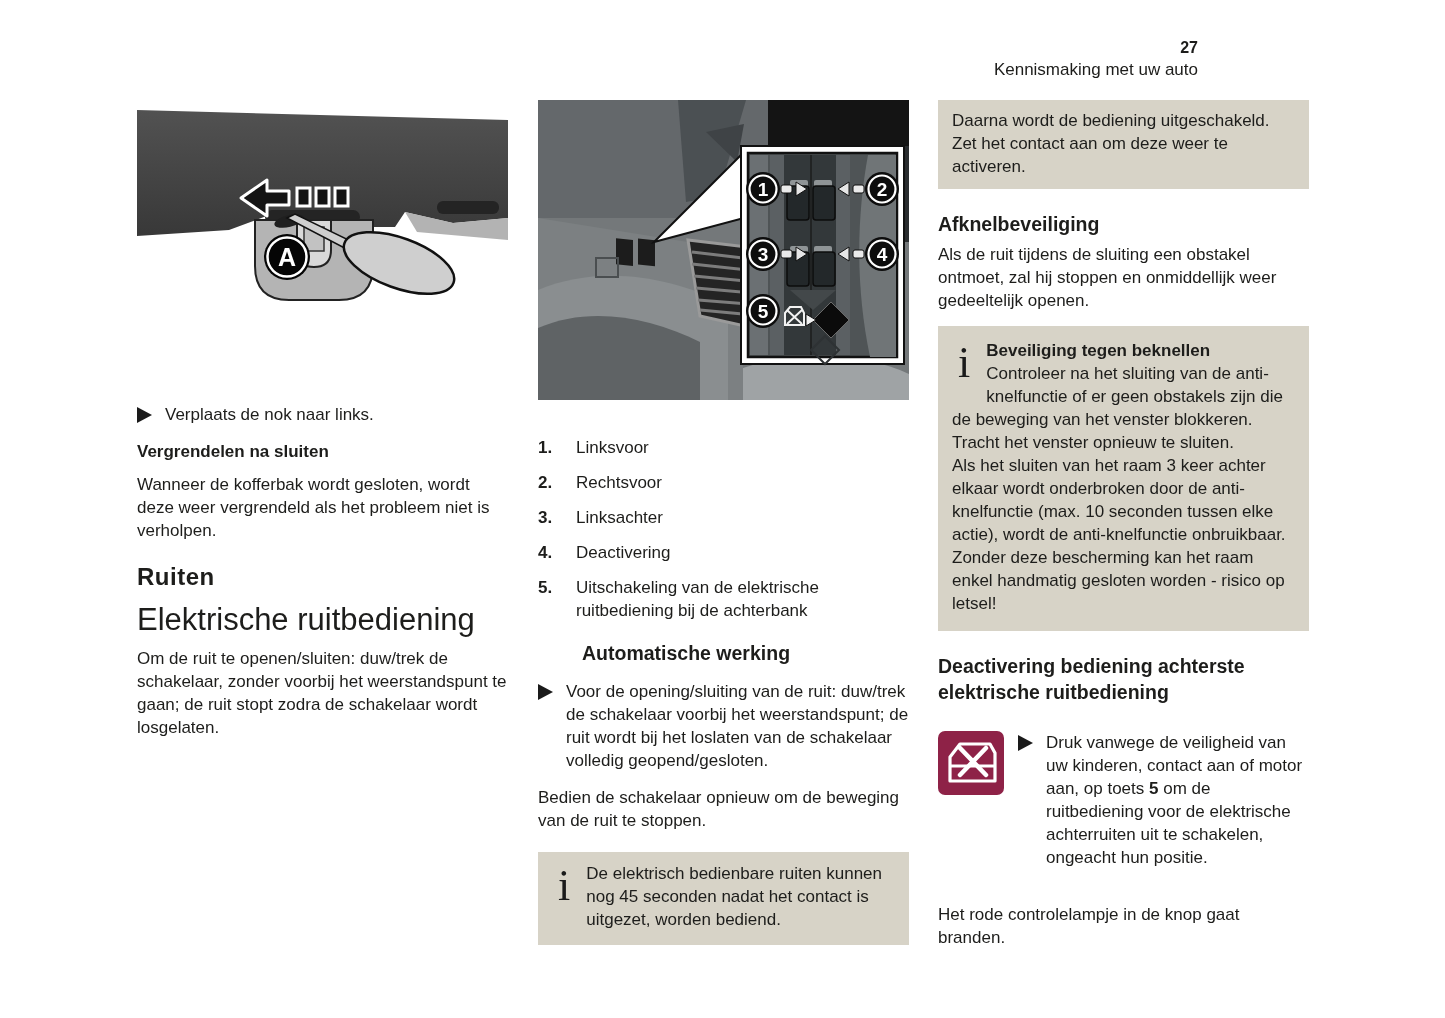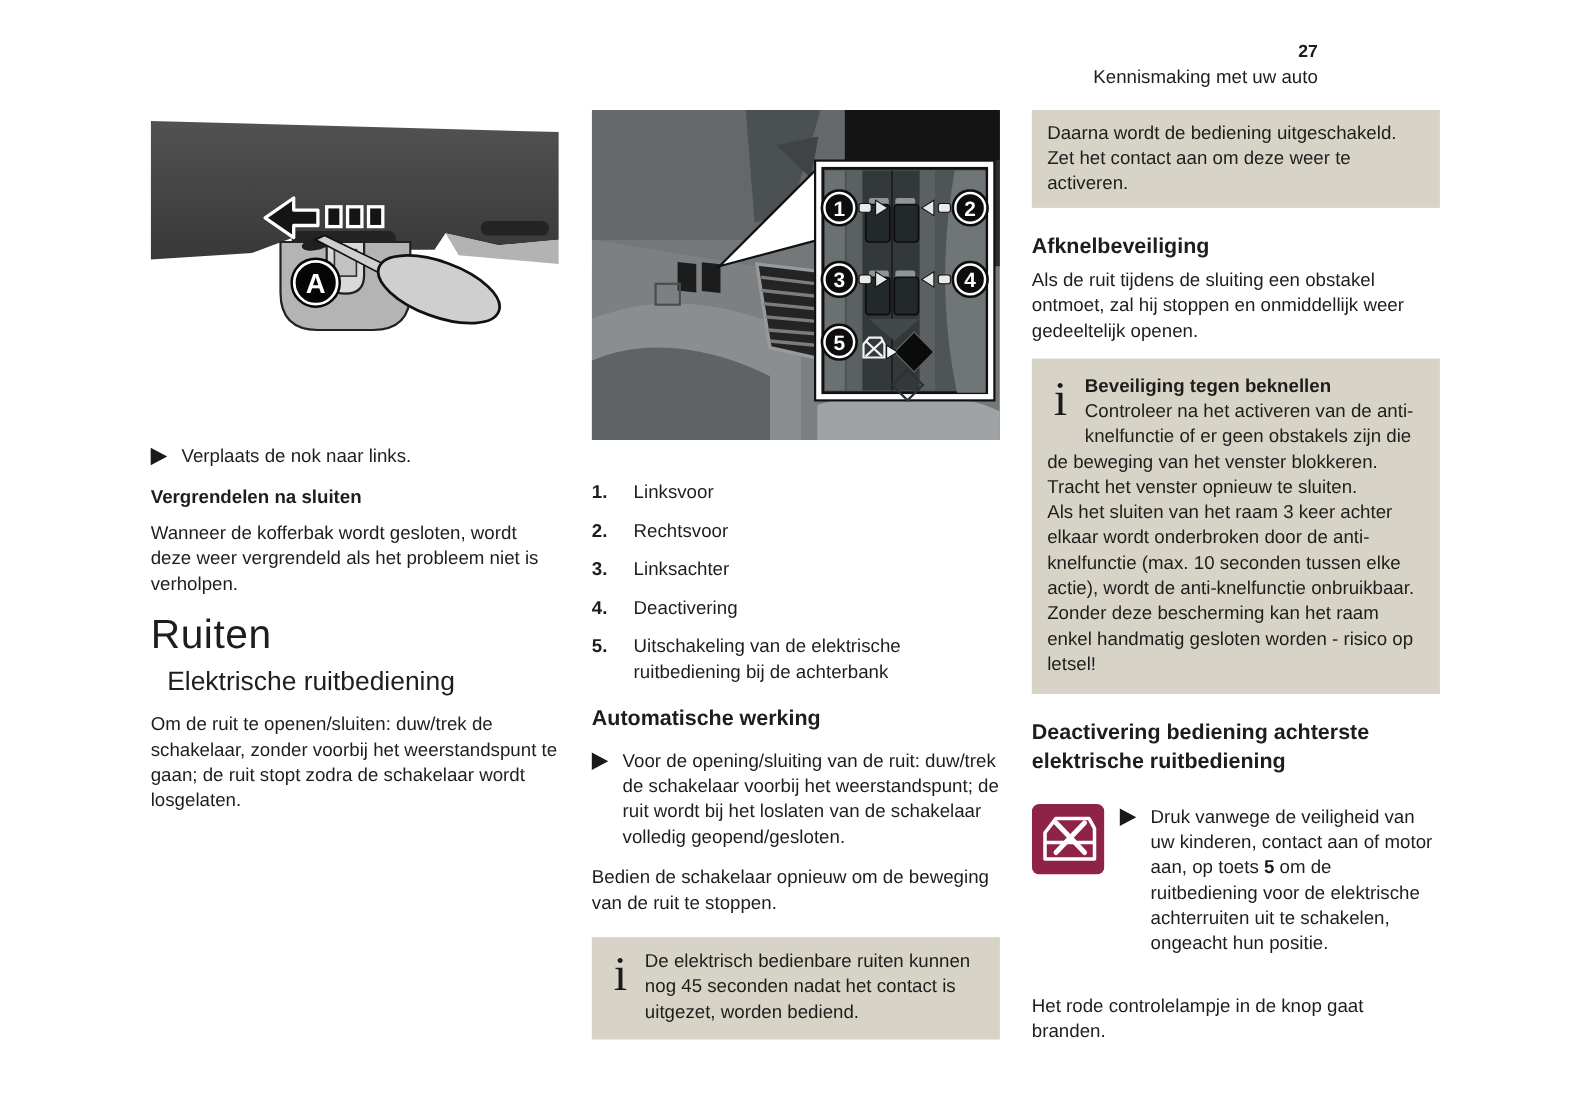--- a/index.html
+++ b/index.html
@@ -21,22 +21,22 @@
   .col{position:absolute;top:100px;width:371px;}
   .col1{left:137px;} .col2{left:538px;} .col3{left:938px;}
   figure{margin:0;}
   
   .bullet{display:flex;}
   .tri{flex:0 0 auto;width:0;height:0;margin-top:4px;
        border-left:15px solid #1a1a1a;border-top:8px solid transparent;border-bottom:8px solid transparent;}
   .btext{margin-left:13px;}
   .h-small{font-weight:bold;font-size:17px;}
   .h-section{font-weight:bold;font-size:19.5px;line-height:26px;}
-  .h-big{font-weight:normal;font-size:37px;line-height:34px;letter-spacing:.5px;}
-  .h-sub{font-weight:normal;font-size:24px;line-height:30px;margin-left:15px;}
+  .h-big{font-weight:bold;font-size:24px;line-height:34px;letter-spacing:.5px;}
+  .h-sub{font-weight:normal;font-size:31px;line-height:30px;}
   
   .nlist .li{display:flex;margin-bottom:12px;}
   .nlist .num{flex:0 0 38px;font-weight:bold;}
   
   .infobox{background:#d7d3c7;padding:10px 16px 14px 14px;box-sizing:border-box;width:371px;}
   .info-i{
     float:left;font-family:"Liberation Serif",serif;font-size:44px;line-height:44px;
     margin:2px 16px 2px 6px;color:#1a1a1a;
   }
   .info-title{font-weight:bold;}
@@ -229,21 +229,21 @@
       <div class="li">
           <span class="num">4.</span>
           <span>Deactivering</span>
         </div>
       <div class="li">
           <span class="num">5.</span>
           <span>Uitschakeling van de elektrische ruitbediening bij de achterbank</span>
         </div>
     </div>
 
-    <div class="h-section" style="margin-top:18px;">Automatische werking</div>
+    <div class="h-section" style="margin-top:18px;margin-left:44px;">Automatische werking</div>
 
     <div class="bullet" style="margin-top:14px;">
       <span class="tri"></span>
       <div class="btext">Voor de opening/sluiting van de ruit: duw/trek de schakelaar voorbij het weerstandspunt; de ruit wordt bij het loslaten van de schakelaar volledig geopend/gesloten.</div>
     </div>
 
     <div style="margin-top:14px;">Bedien de schakelaar opnieuw om de beweging van de ruit te stoppen.</div>
 
     <div class="infobox" style="margin-top:20px;">
       <span class="info-i">i</span>
@@ -256,21 +256,21 @@
     <div class="infobox" style="padding:9px 14px 11px 14px;">
       <span>Daarna wordt de bediening uitgeschakeld. Zet het contact aan om deze weer te activeren.</span>
     </div>
 
     <div class="h-section" style="margin-top:22px;">Afknelbeveiliging</div>
     <div style="margin-top:6px;">Als de ruit tijdens de sluiting een obstakel ontmoet, zal hij stoppen en onmiddellijk weer gedeeltelijk openen.</div>
 
     <div class="infobox" style="margin-top:14px;padding:13px 16px 16px 14px;">
       <span class="info-i">i</span>
       <div class="info-title">Beveiliging tegen beknellen</div>
-      <div>Controleer na het activeren van de anti-knelfunctie of er geen obstakels zijn die de beweging van het venster blokkeren.</div>
+      <div>Controleer na het sluiting van de anti-knelfunctie of er geen obstakels zijn die de beweging van het venster blokkeren.</div>
       <div>Tracht het venster opnieuw te sluiten.</div>
       <div>Als het sluiten van het raam 3 keer achter elkaar wordt onderbroken door de anti-knelfunctie (max. 10 seconden tussen elke actie), wordt de anti-knelfunctie onbruikbaar.</div>
       <div>Zonder deze bescherming kan het raam enkel handmatig gesloten worden - risico op letsel!</div>
     </div>
 
     <div class="h-section" style="margin-top:22px;">Deactivering bediening achterste elektrische ruitbediening</div>
 
     <div class="deact-row" style="margin-top:26px;">
       <svg class="deact-icon" viewBox="0 0 66 64">
         <rect x="0" y="0" width="66" height="64" rx="7" fill="#8e2247"></rect>

